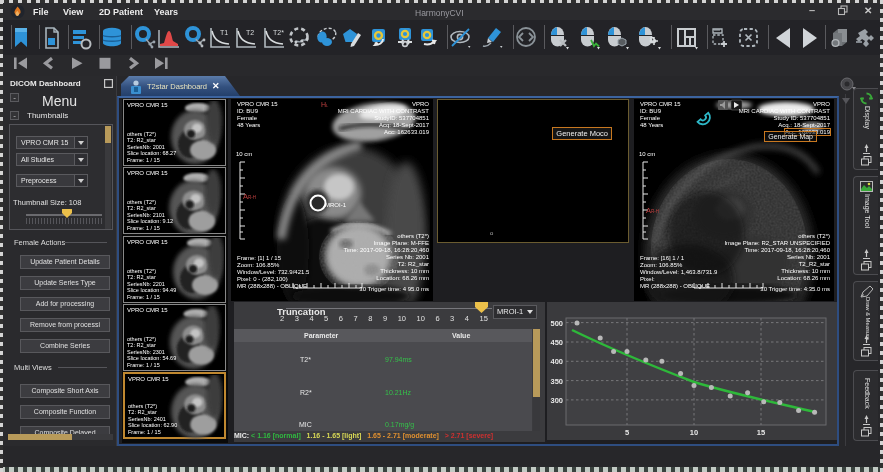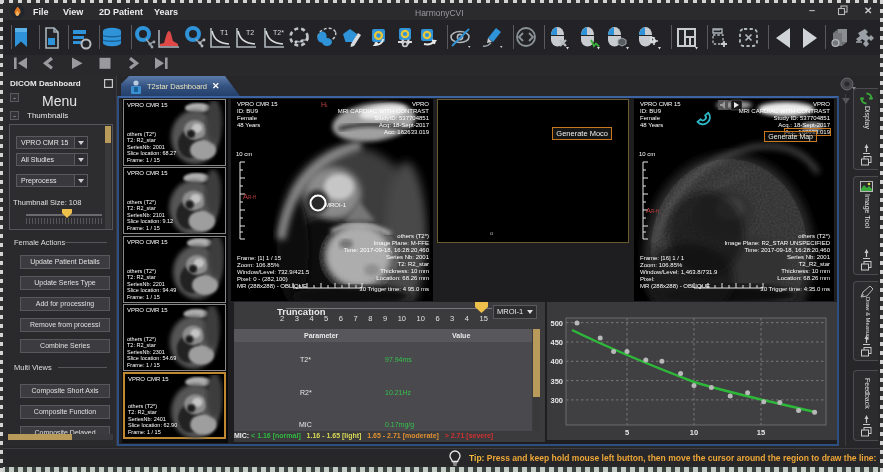--- a/index.html
+++ b/index.html
@@ -689,25 +689,18 @@
           <path d="M4.5 0l2 4h-1.4v4h-1.2V4H2.5z" fill="#c8c8c8"></path>
           <path d="M1 9.5h7" stroke="#c8c8c8"></path>
         </svg>
       <svg class="abs" style="left:7px; bottom:3px;" width="11" height="10">
           <rect x="3" y="0.5" width="7" height="6" fill="none" stroke="#c8c8c8"></rect>
           <rect x="0.5" y="3" width="7" height="6" fill="#2c2c2f" stroke="#c8c8c8"></rect>
         </svg>
     </div>
   </div>
 
-  <div id="statusbar" class="abs">
-    <svg class="abs" style="left:445px; top:1px;" width="14" height="17">
-        <path d="M7 1a5 5 0 0 1 5 5c0 2.5-2 3.5-2.3 5.5H4.3C4 9.5 2 8.5 2 6a5 5 0 0 1 5-5z" fill="none" stroke="#e8e8e8" stroke-width="1.3"></path>
-        <path d="M4.8 13h4.4M5.3 15h3.4" stroke="#e8e8e8" stroke-width="1.2"></path>
-      </svg>
-    <div class="abs" style="left:466px; top:4px; font-size:8.5px; font-weight:bold; color:#eda637; white-space:nowrap;"><span style="color:#f0b83c">Tip:</span> Press and keep hold mouse left button, then move the cursor around the region to draw the line:</div>
-  </div>
 
   <div class="abs ant-h" style="left:0; top:0; width:883px;"></div>
   <div class="abs ant-h" style="left:0; top:467px; width:883px; height:5px; background:repeating-linear-gradient(90deg,#c2cac4 0 5px,#39423e 5px 9px);"></div>
   <div class="abs ant-v" style="left:0; top:0; height:472px;"></div>
   <div class="abs ant-v" style="left:880px; top:0; height:472px;"></div>
 </div>
 
 </body></html>

